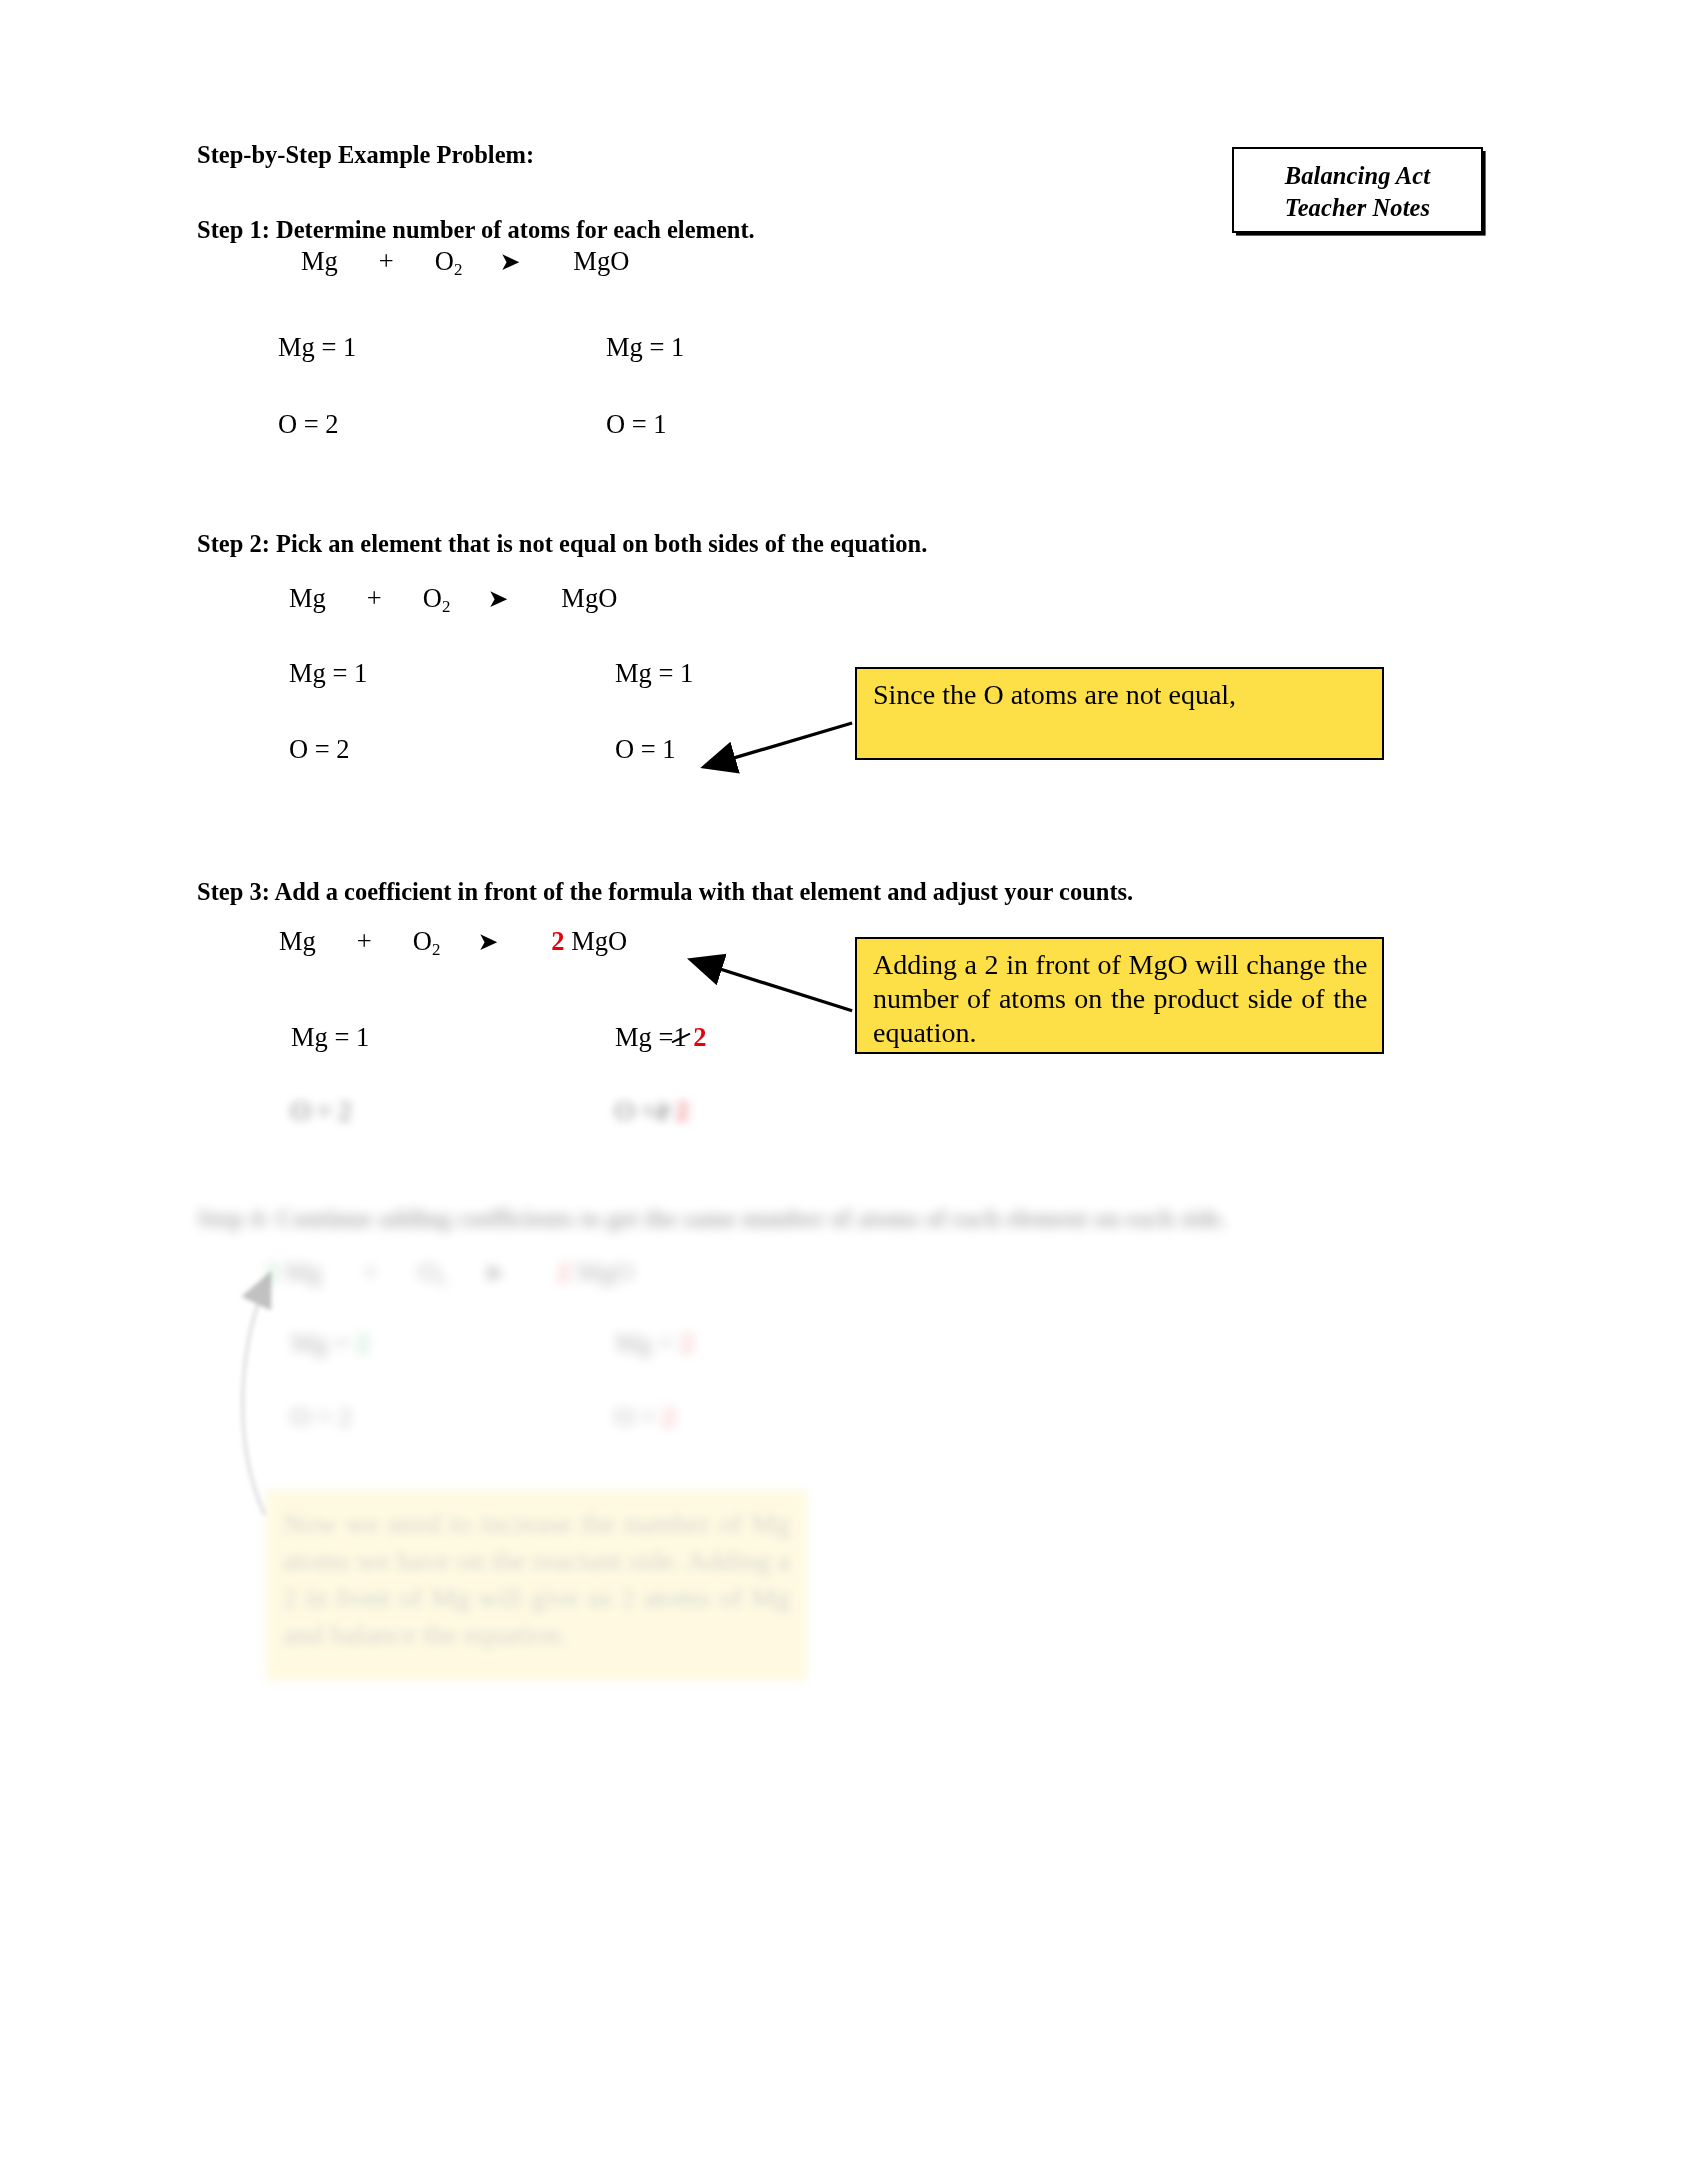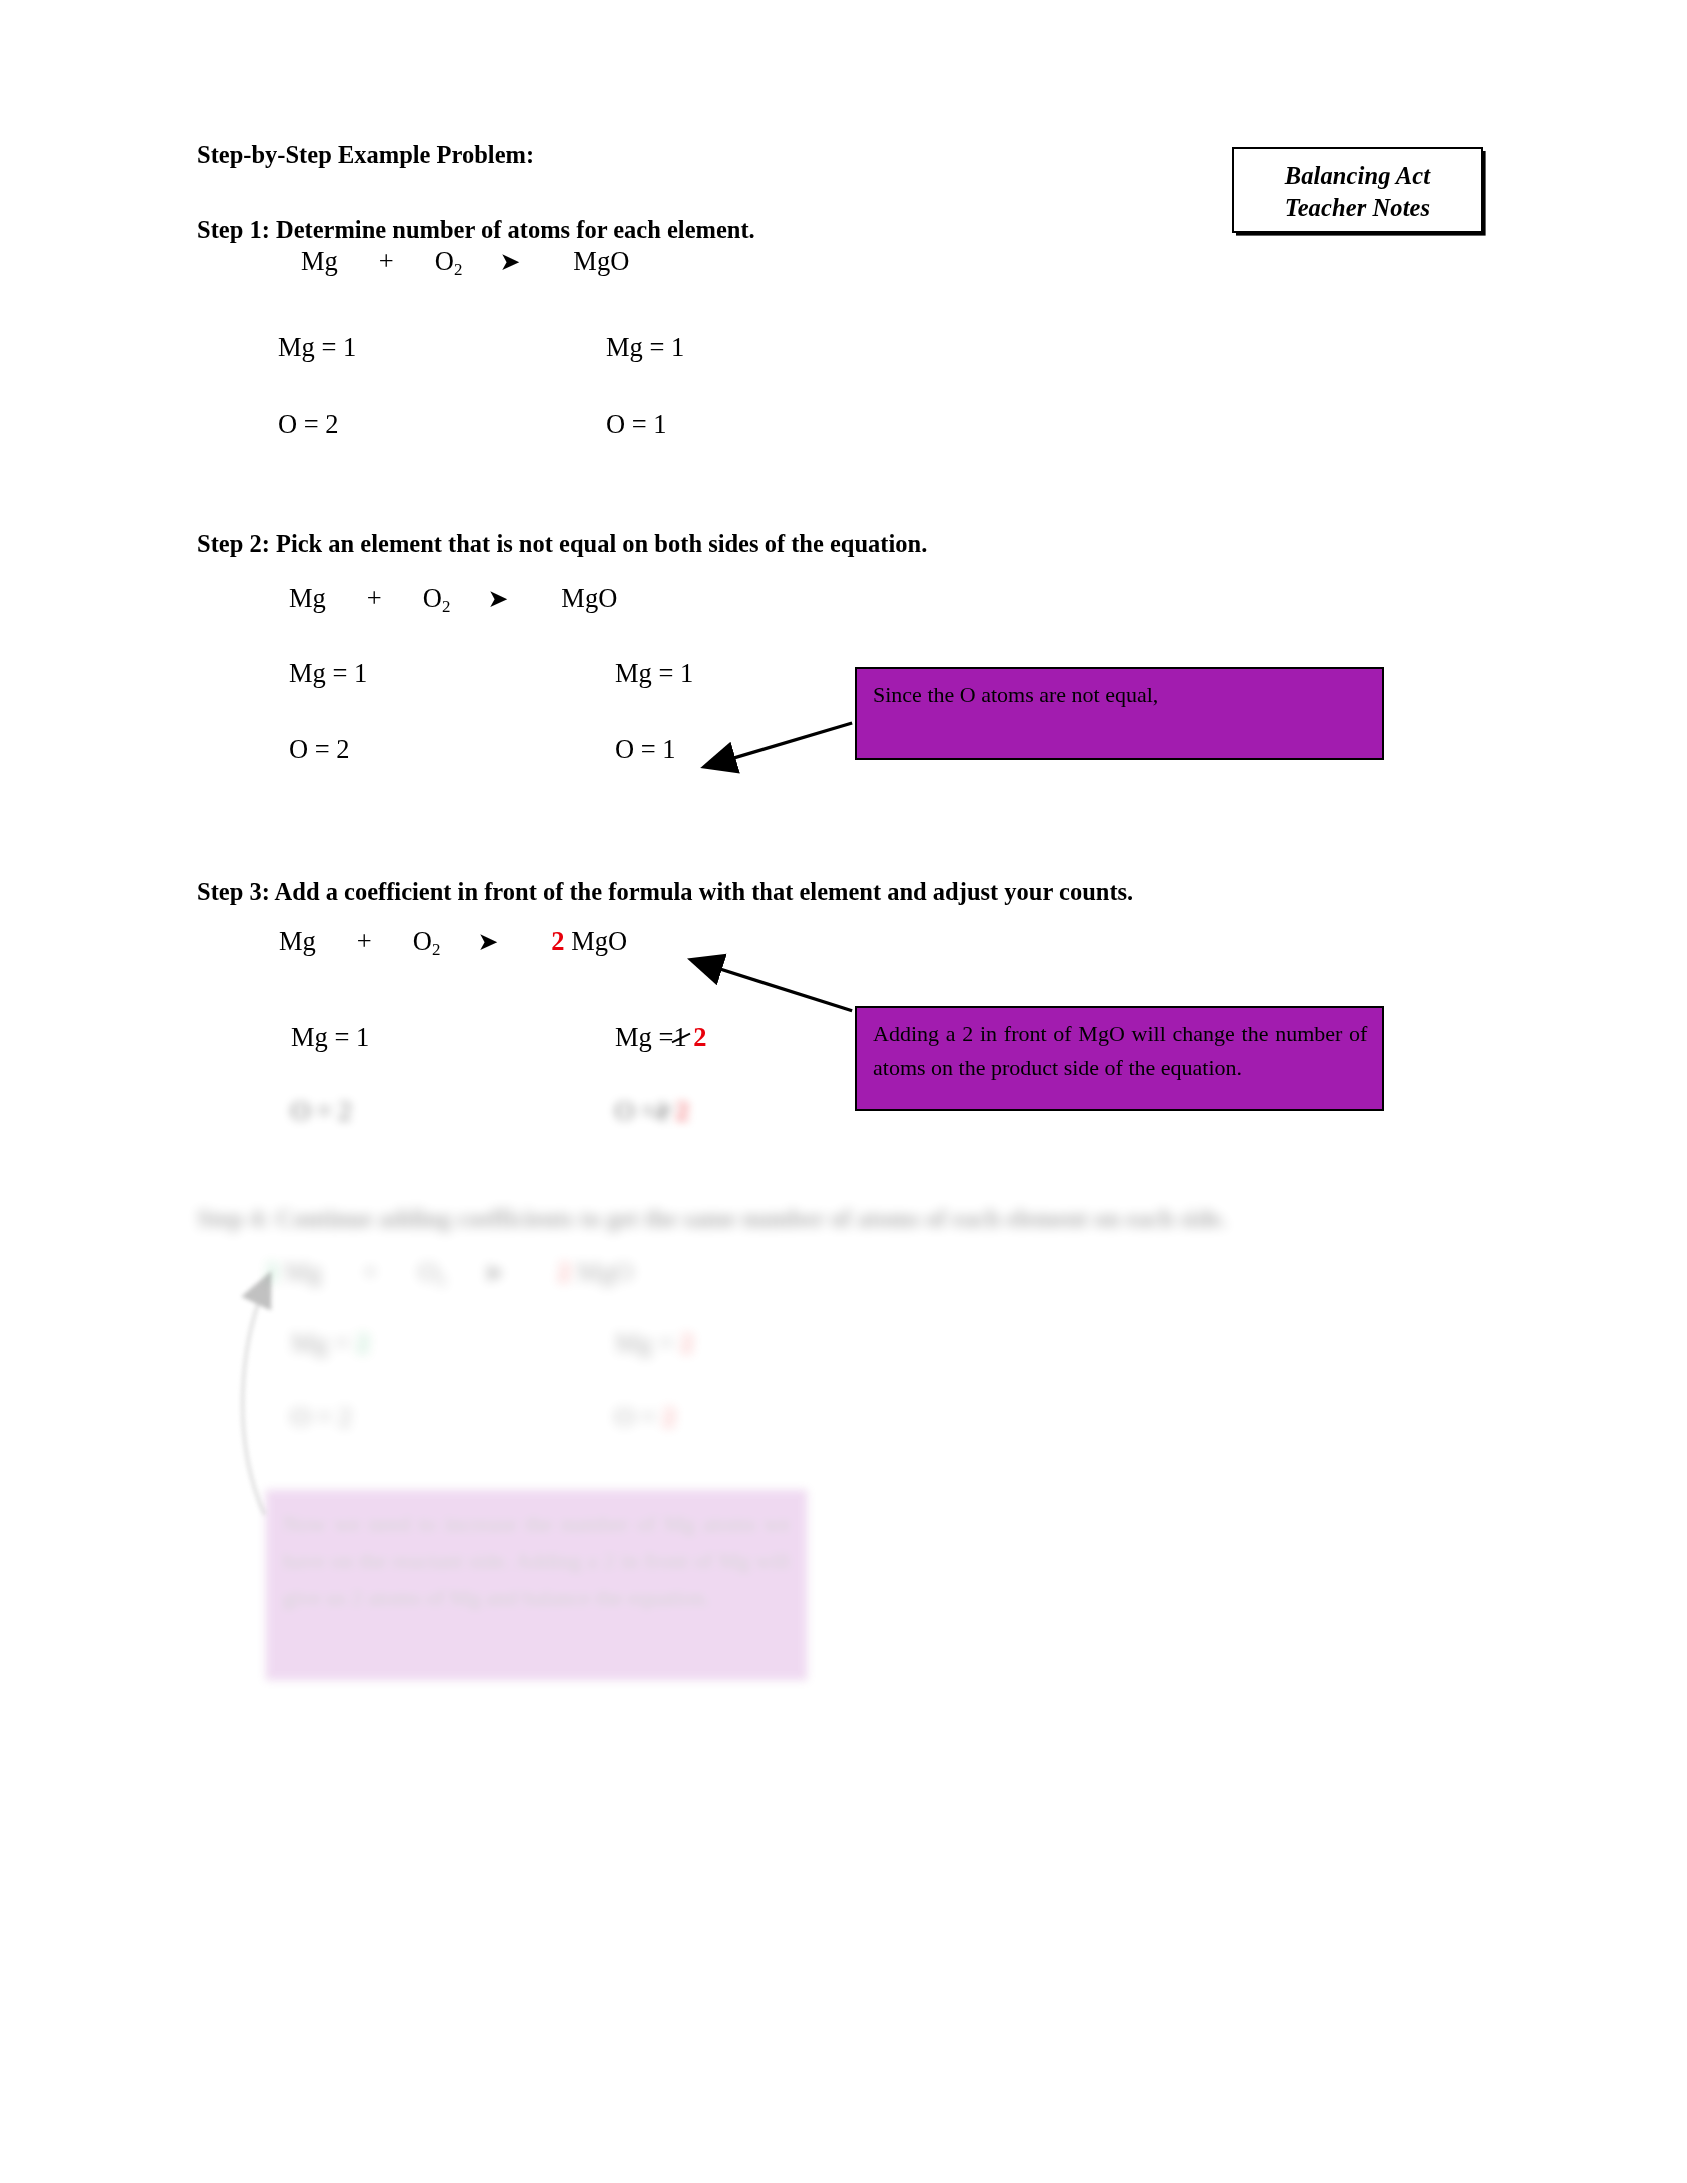--- a/index.html
+++ b/index.html
@@ -96,24 +96,24 @@
     position: absolute;
     font-size: 26.5px;
     line-height: 32px;
     white-space: nowrap;
   }
 
   
   .callout {
     position: absolute;
     border: 2px solid #000;
-    background: #a21caf;
+    background: #fde047;
     box-sizing: border-box;
     padding: 9.3px 14.6px 9.3px 16px;
-    font-size: 22px;
+    font-size: 28px;
     line-height: 34px;
   }
   .callout.justify { text-align: justify; text-align-last: left; }
 
   
   .arrow-svg {
     position: absolute;
     left: 0; top: 0;
     width: 1687px;
     height: 2183px;
@@ -176,21 +176,21 @@
 
   <div class="count" style="left:615px; top:1021px;">
     <span>Mg =</span><span class="strike">1</span> <span class="red">2</span>
   </div>
 
   <div class="count blurred" style="left:291px; top:1095px;">O = 2</div>
   <div class="count blurred" style="left:615px; top:1095px;">
     <span>O =</span><span class="strike">1</span> <span class="red">2</span>
   </div>
 
-  <div class="callout justify" style="left:855px; top:1006px; width:529px; height:105px;">Adding a 2 in front of MgO will change the number of atoms on the product side of the equation.</div>
+  <div class="callout justify" style="left:855px; top:937px; width:529px; height:117px;">Adding a 2 in front of MgO will change the number of atoms on the product side of the equation.</div>
 
   <div class="heading blurred-heavy" style="left:197px; top:1184px;">Step 4: Continue adding coefficients to get the same number of atoms of each element on each side.</div>
 
   <div class="eqline blurred-heavy" style="left:265px; top:1256px;">
     <span class="green">2</span> <span>Mg</span><span class="sp-a"></span><span>+</span><span class="sp-a"></span><span><span>O</span><sub>2</sub></span><span class="sp-b"></span><span class="arrowglyph">➤</span><span class="sp-c"></span><span class="red">2</span> <span>MgO</span>
   </div>
 
   <div class="count blurred-heavy" style="left:291px; top:1327px;">
     <span>Mg =</span> <span class="green">2</span>
   </div>

